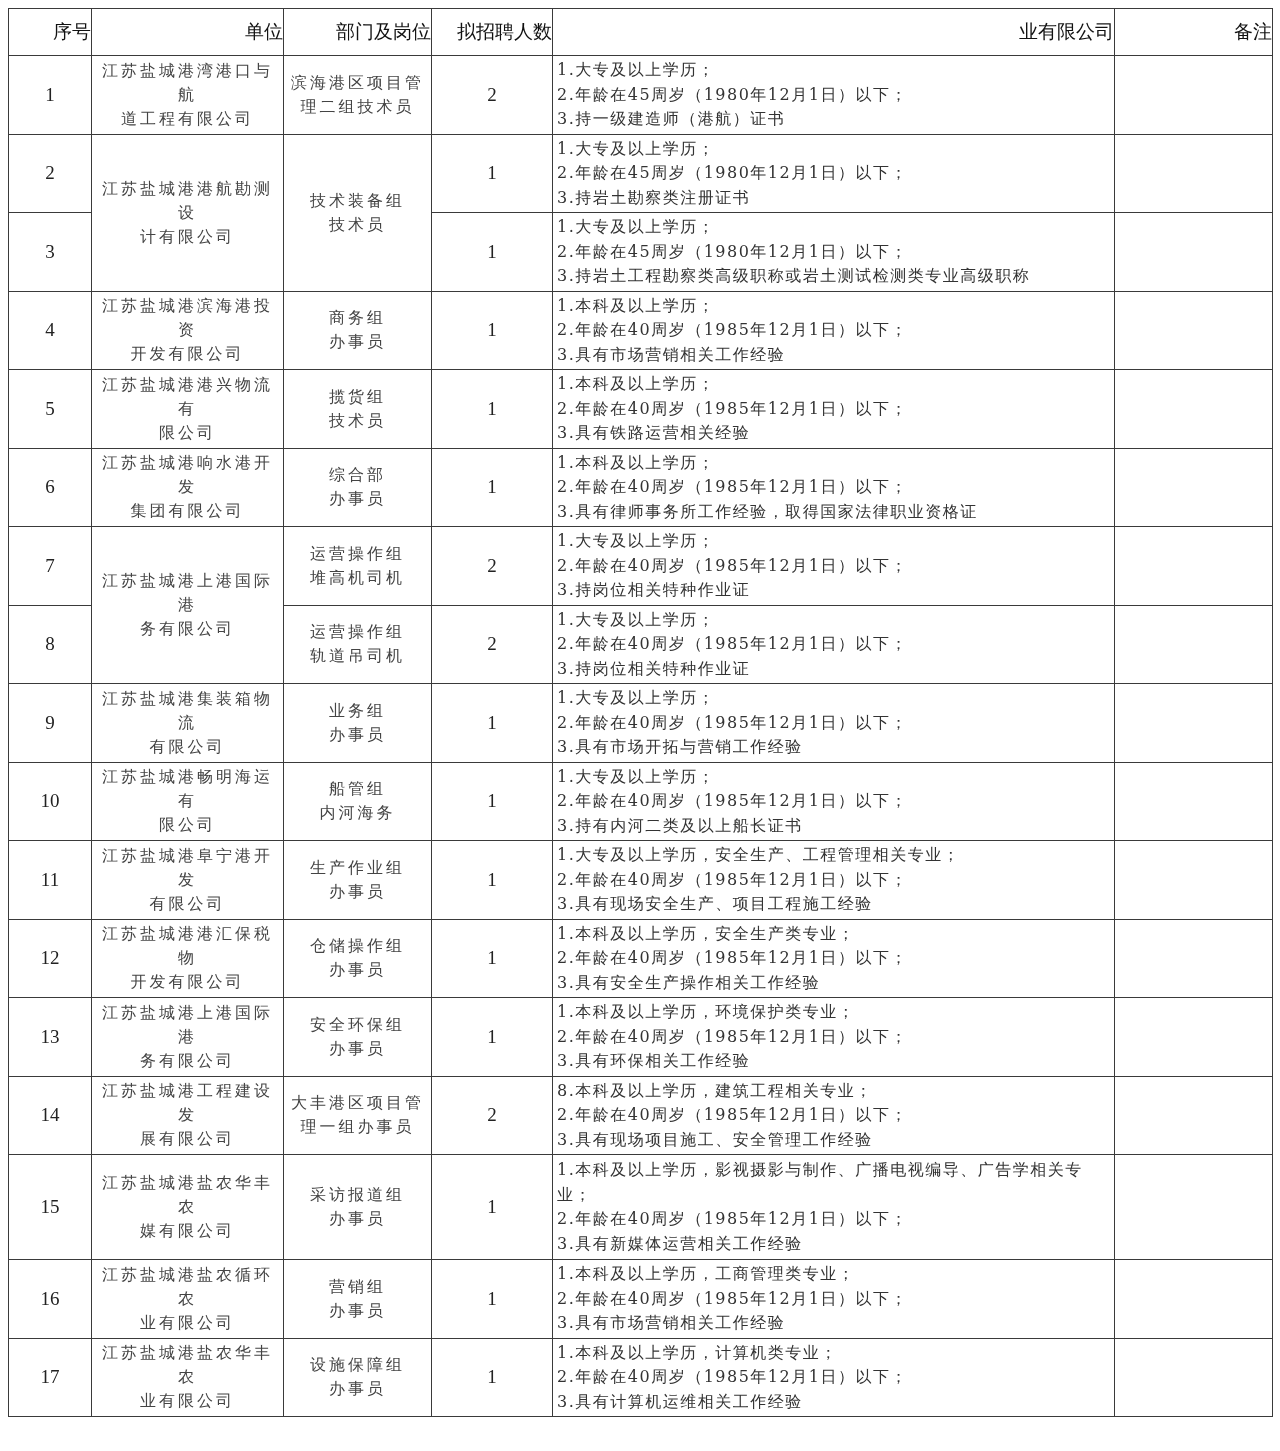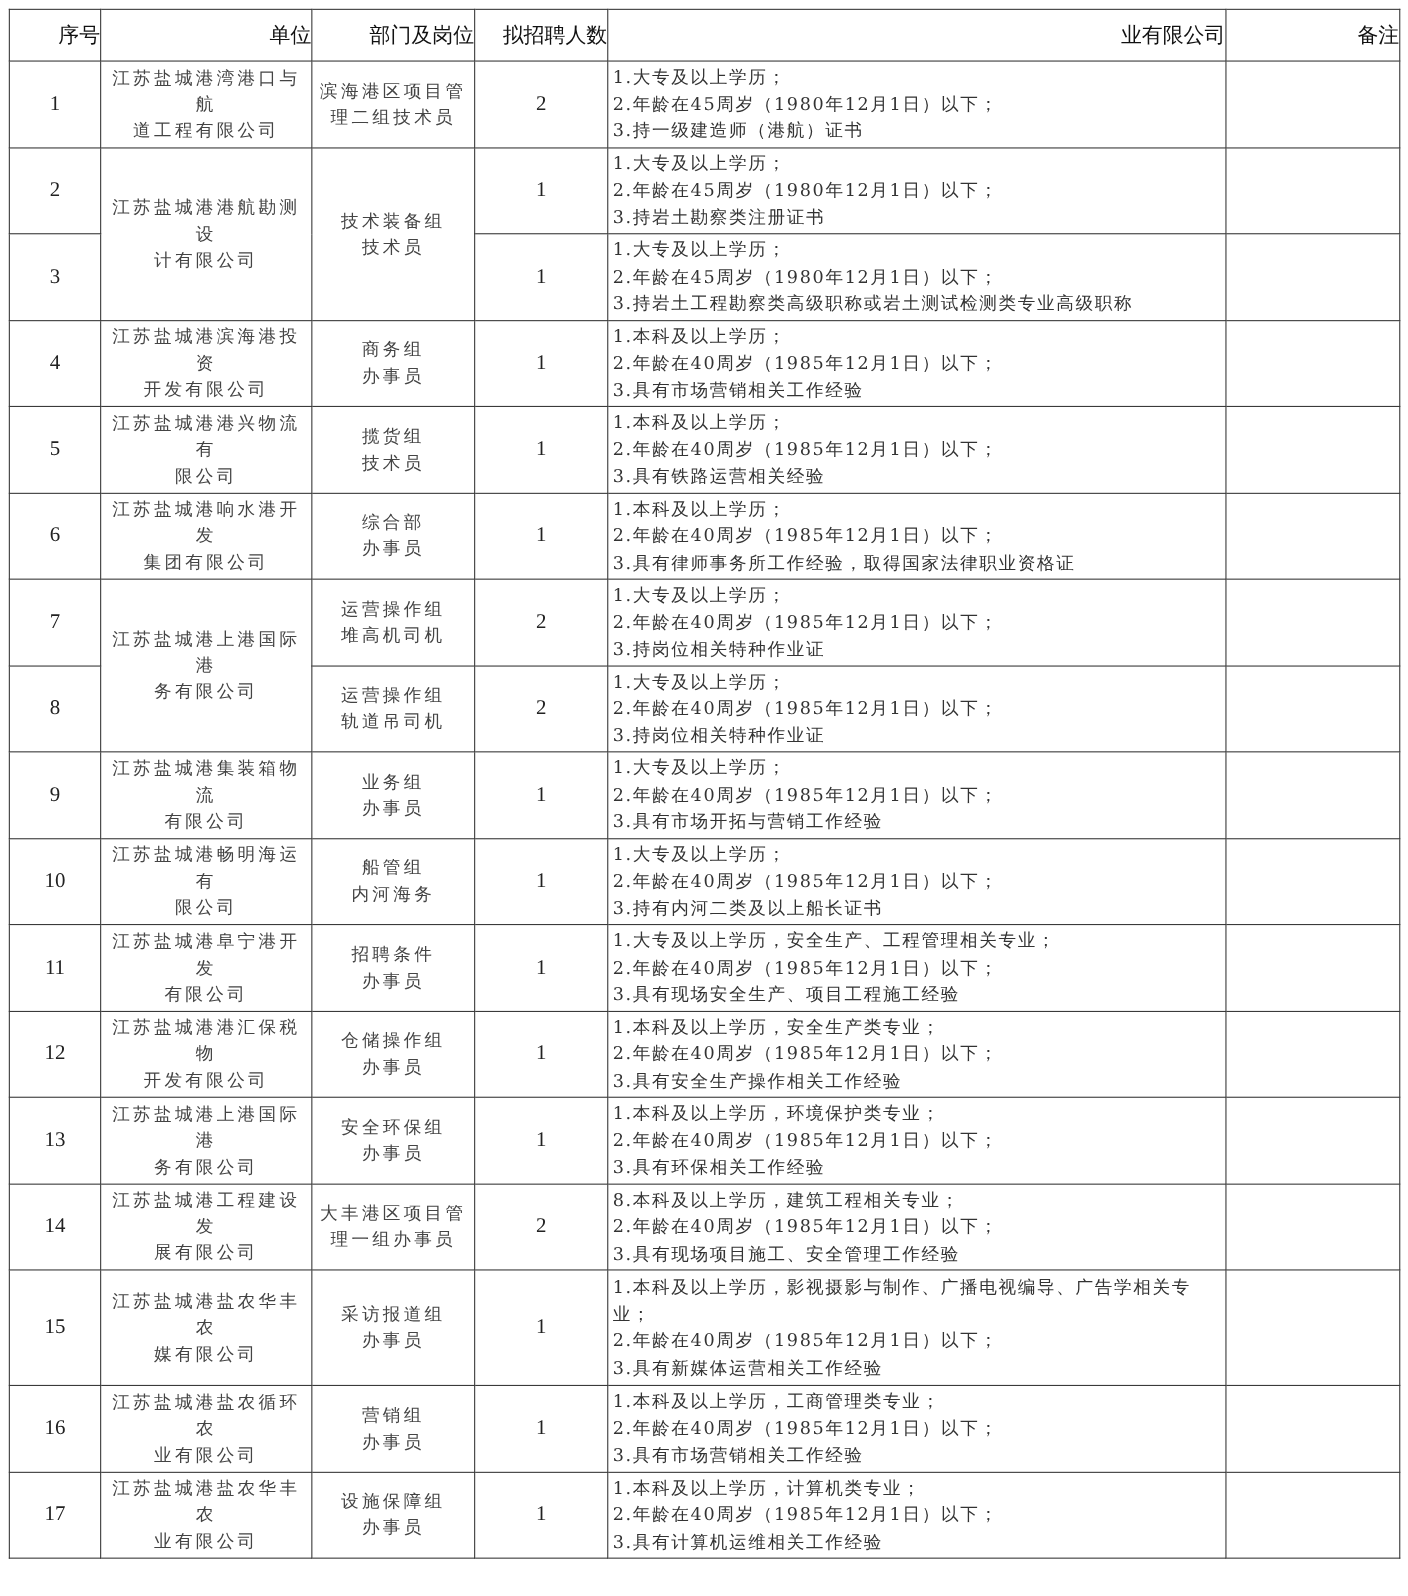--- a/index.html
+++ b/index.html
@@ -221,21 +221,21 @@
         <td></td>
       </tr>
 
       <tr class="r">
         <td class="num">11</td>
         <td class="unit">
             <div>江苏盐城港阜宁港开发</div>
             <div>有限公司</div>
           </td>
         <td class="dept">
-            <div>招聘条件</div>
+            <div>生产作业组</div>
             <div>办事员</div>
           </td>
         <td class="num">1</td>
         <td class="cond">
             <div>1.大专及以上学历，安全生产、工程管理相关专业；</div>
             <div>2.年龄在40周岁（1985年12月1日）以下；</div>
             <div>3.具有现场安全生产、项目工程施工经验</div>
           </td>
         <td></td>
       </tr>

